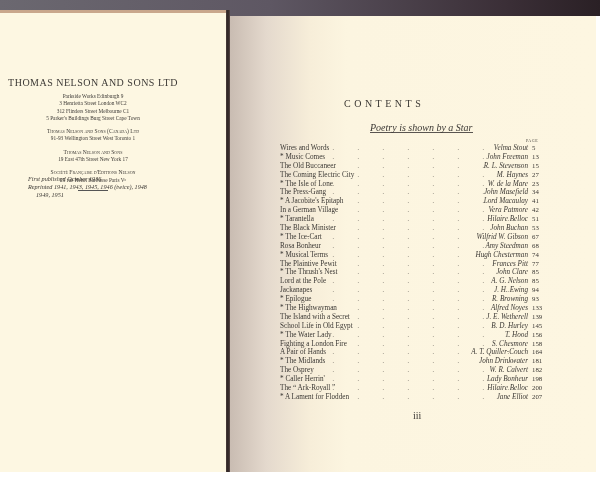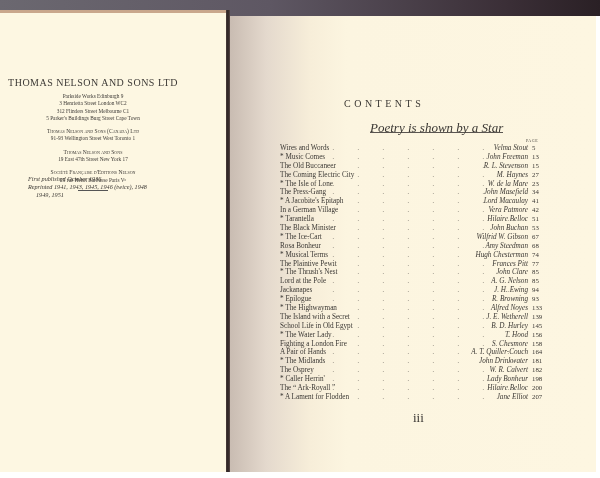--- a/index.html
+++ b/index.html
@@ -20,30 +20,30 @@
   .imprint .pub { font-size:10px; letter-spacing:0.5px; margin-bottom:5px; }
   .imprint .addr { font-size:5.3px; line-height:7.3px; }
   .imprint .block { margin-bottom:6px; }
   .imprint .sc { font-variant:small-caps; font-size:5.6px; line-height:7.3px; }
   .imprint .rule { width:30px; height:0; border-top:1px solid #555; margin:6px auto 9px auto; }
   .history { position:absolute; left:28px; top:162px; width:200px; color:#3a3733; font-style:italic; font-size:6.2px; line-height:8px; }
   .history .indent { padding-left:8px; }
 
   
   .contents-title { position:absolute; left:344px; top:98px; font-size:10px; letter-spacing:3.5px; color:#3b3834; }
-  .contents-sub { position:absolute; left:370px; top:124px; font-size:13px; font-style:italic; color:#3b3834;
+  .contents-sub { position:absolute; left:370px; top:124px; font-size:10px; font-style:italic; color:#3b3834;
     border-bottom:1px solid #5a5550; padding-bottom:0px; line-height:8px; }
   .page-label { position:absolute; left:526px; top:138px; font-size:4px; letter-spacing:0.5px; color:#4a4640; }
   .toc { position:absolute; left:280px; top:144px; width:270px; }
   .toc-row { position:relative; height:8.9px; font-size:7.2px; line-height:8.9px; color:#3b3834; white-space:nowrap; }
   .toc-row .title { position:absolute; left:0; top:0; background:transparent; }
   .toc-row .dots { position:absolute; left:0; top:0; width:240px; text-align:right; letter-spacing:11px; color:#6a655f; font-size:6px; overflow:hidden; }
   .toc-row .author { position:absolute; right:22px; top:0; font-style:italic; text-align:left; }
   .toc-row .pg { position:absolute; right:0; top:0; width:18px; text-align:left; font-size:6.8px; }
-  .folio { position:absolute; left:413px; top:410px; font-size:13px; color:#3b3834; }
+  .folio { position:absolute; left:413px; top:410px; font-size:10px; color:#3b3834; }
 </style>
 </head>
 <body>
 
 <div class="topbar"></div>
 
 <div class="left-page">
   <div class="imprint">
     <div class="pub">THOMAS NELSON AND SONS LTD</div>
     <div class="block addr">

